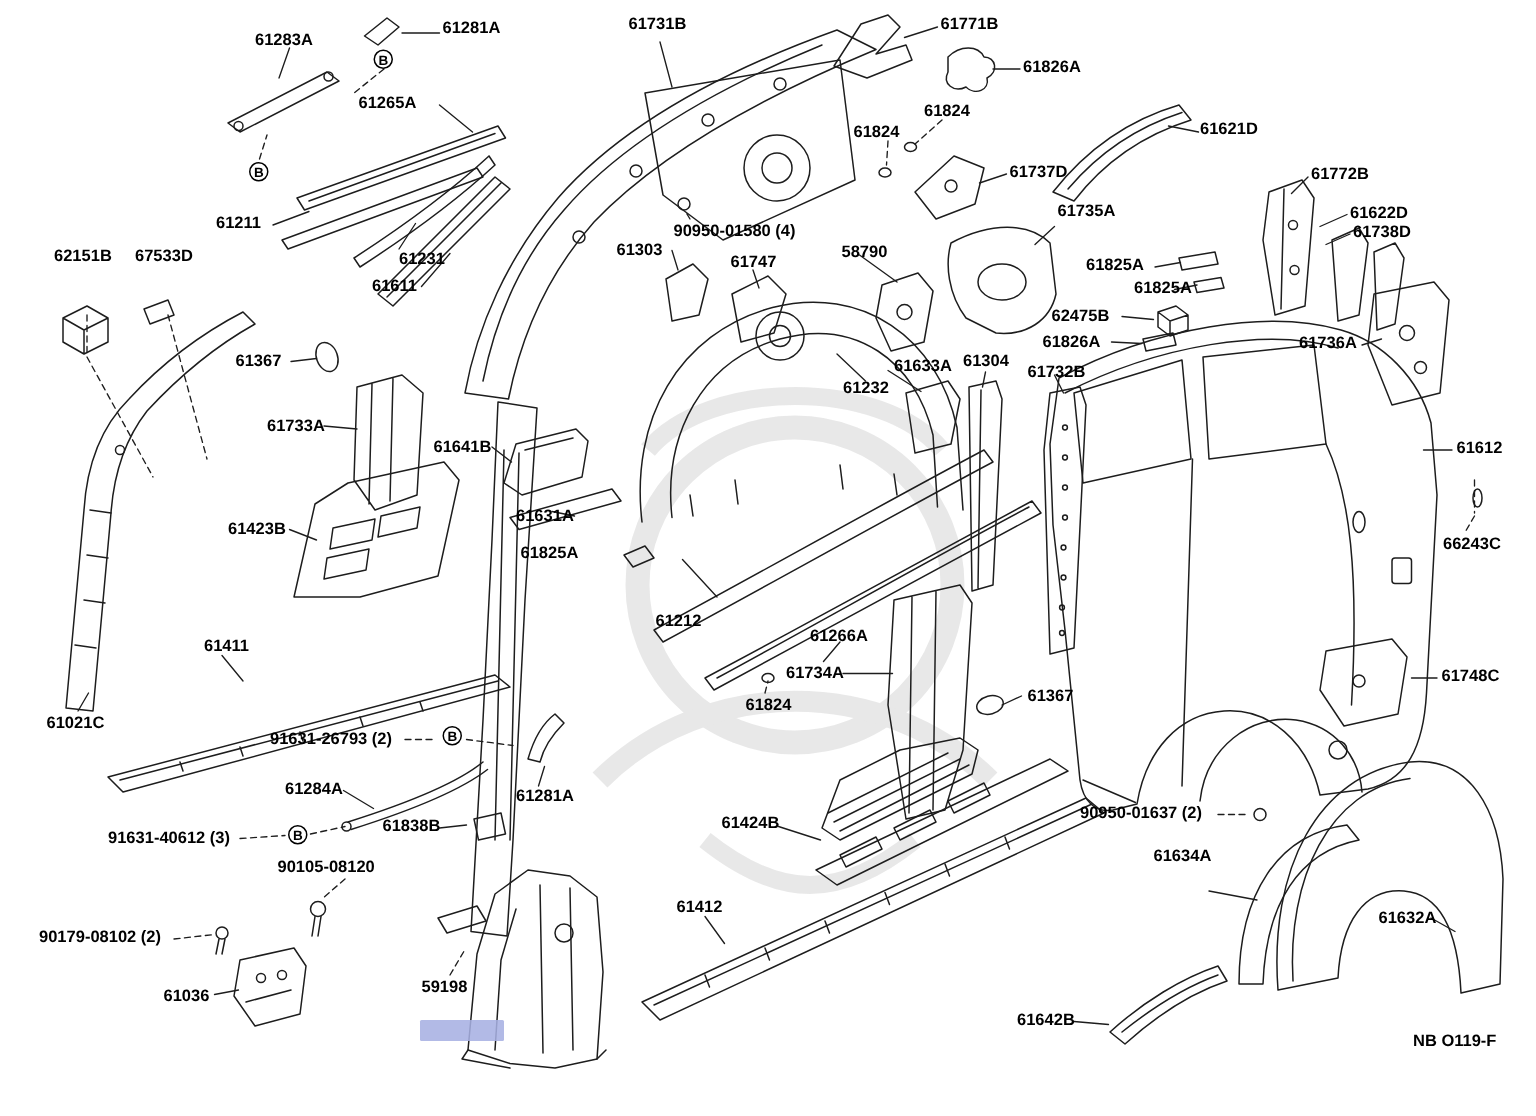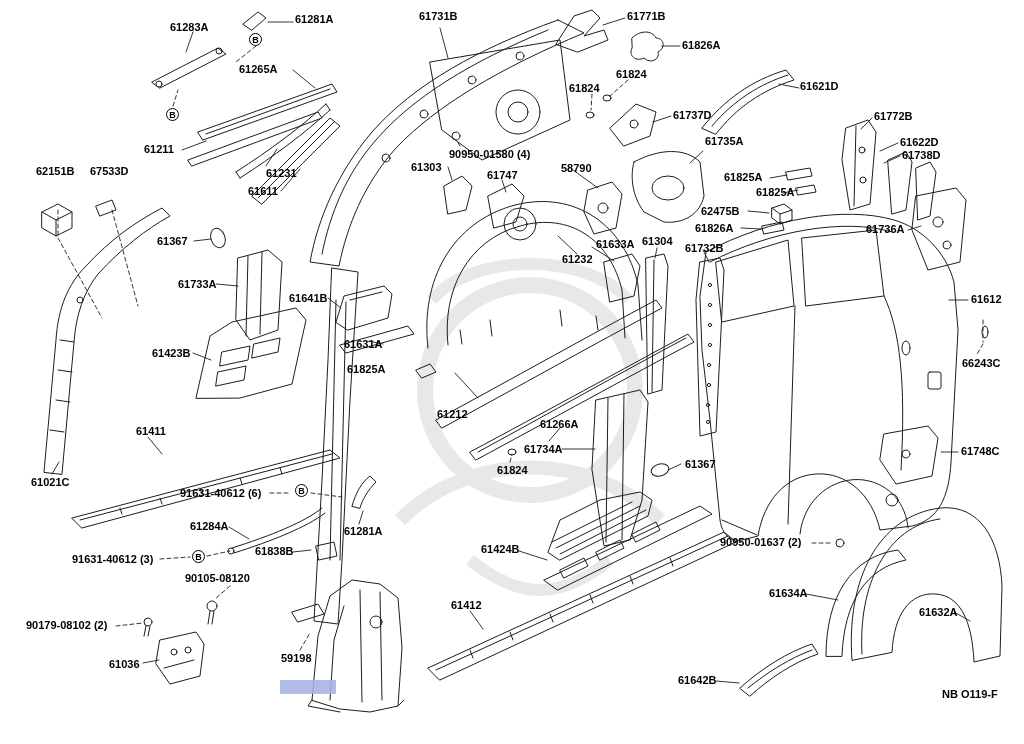--- a/index.html
+++ b/index.html
@@ -273,30 +273,30 @@
       <span class="part-label" style="left: 152px; top: 347px;">61423B</span>
       <span class="part-label" style="left: 347px; top: 363px;">61825A</span>
       <span class="part-label" style="left: 437px; top: 362px; margin-top: 46px;">61212</span>
       <span class="part-label" style="left: 962px; top: 357px;">66243C</span>
       <span class="part-label" style="left: 540px; top: 418px;">61266A</span>
       <span class="part-label" style="left: 124px; top: 425px; padding-left: 12px;">61411</span>
       <span class="part-label" style="left: 524px; top: 443px;">61734A</span>
       <span class="part-label" style="left: 685px; top: 458px;">61367</span>
       <span class="part-label" style="left: 961px; top: 445px;">61748C</span>
       <span class="part-label" style="left: 31px; top: 476px;">61021C</span>
-      <span class="part-label" style="left: 180px; top: 487px;">91631-40612 (6)</span>
+      <span class="part-label" style="left: 180px; top: 487px;">91631-26793 (2)</span>
       <span class="part-label" style="left: 497px; top: 464px;">61824</span>
       <span class="part-label" style="left: 190px; top: 520px;">61284A</span>
       <span class="part-label" style="left: 344px; top: 525px;">61281A</span>
       <span class="part-label" style="left: 720px; top: 536px;">90950-01637 (2)</span>
       <span class="part-label" style="left: 72px; top: 553px;">91631-40612 (3)</span>
       <span class="part-label" style="left: 255px; top: 545px;">61838B</span>
       <span class="part-label" style="left: 481px; top: 543px;">61424B</span>
       <span class="part-label" style="left: 185px; top: 572px;">90105-08120</span>
-      <span class="part-label" style="left: 769px; top: 587px;">61634A</span>
+      <span class="part-label" style="left: 769px; top: 565px;">61634A</span>
       <span class="part-label" style="left: 919px; top: 606px;">61632A</span>
       <span class="part-label" style="left: 451px; top: 599px;">61412</span>
       <span class="part-label" style="left: 26px; top: 619px;">90179-08102 (2)</span>
       <span class="part-label" style="left: 281px; top: 652px;">59198</span>
       <span class="part-label" style="left: 109px; top: 658px;">61036</span>
       <span class="part-label" style="left: 678px; top: 674px;">61642B</span>
       <span class="b-marker" style="left: 249px; top: 33px;">B</span>
       <span class="b-marker" style="left: 166px; top: 108px;">B</span>
       <span class="b-marker" style="left: 295px; top: 484px;">B</span>
       <span class="b-marker" style="left: 192px; top: 550px;">B</span>

